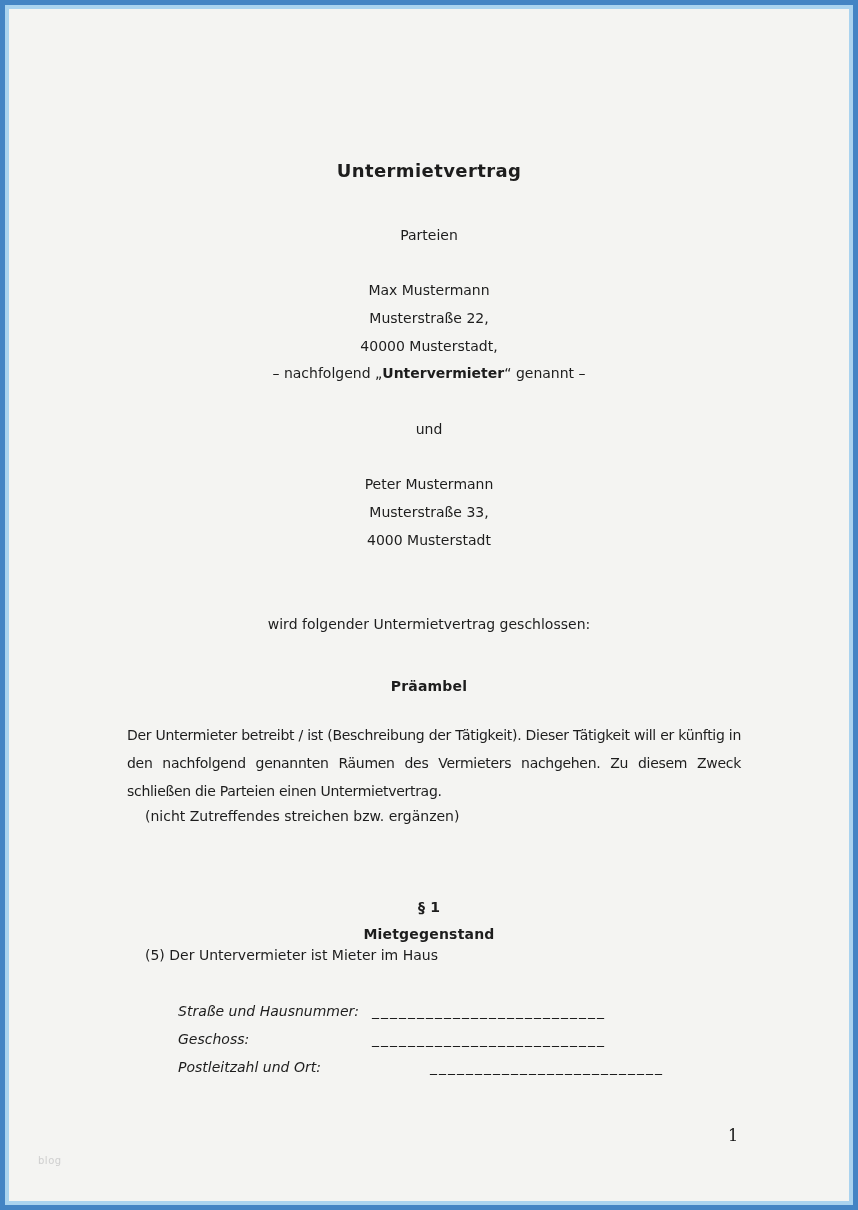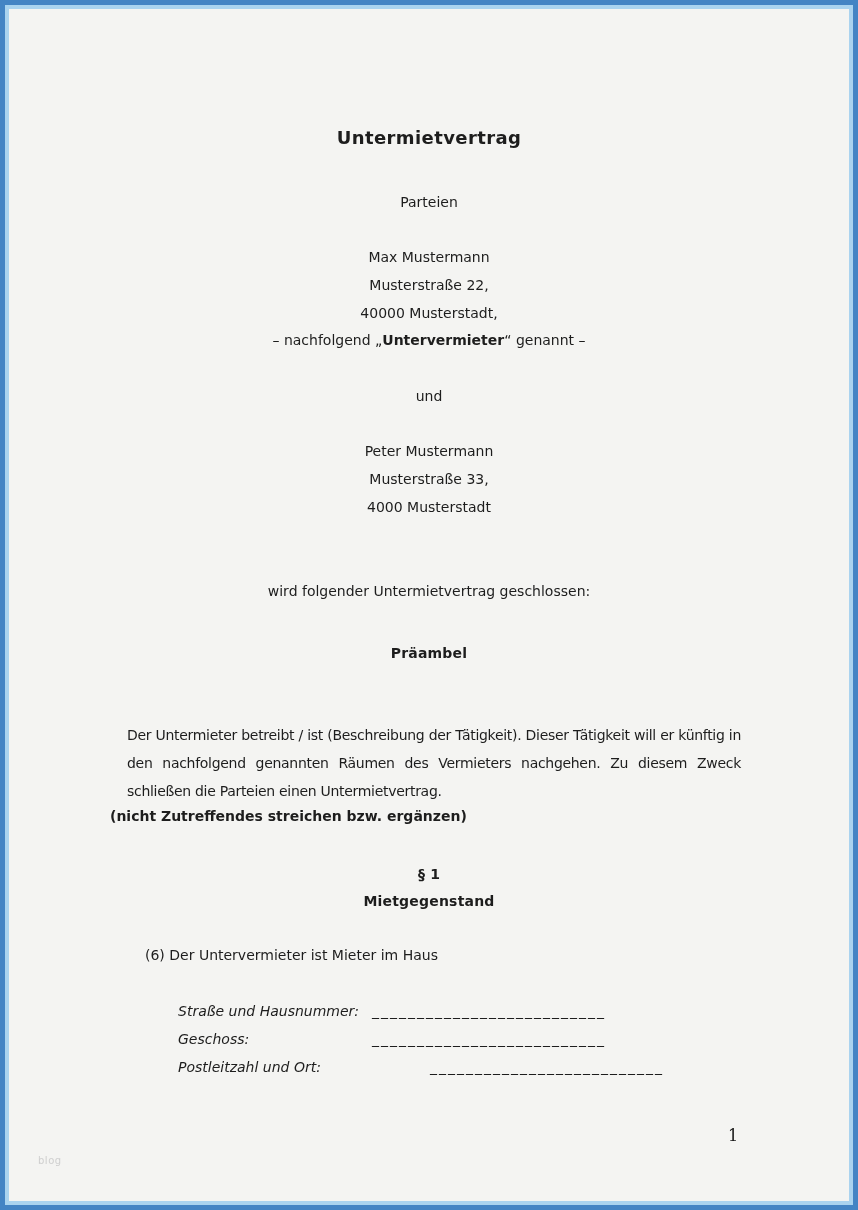--- a/index.html
+++ b/index.html
@@ -18,20 +18,21 @@
     font-size: 14px;
     color: #1d1d1d;
     overflow: hidden;
   }
   .line {
     position: absolute;
     left: 0;
     width: 858px;
     line-height: 20px;
     white-space: nowrap;
+    margin-top: 33px;
   }
   .center { text-align: center; }
   .b { font-weight: bold; }
   .title {
     text-align: center;
     font-size: 18px;
     font-weight: bold;
     letter-spacing: 0.4px;
   }
   .heading {
@@ -45,24 +46,23 @@
     top: 694px;
     width: 614px;
     line-height: 28px;
     letter-spacing: -0.3px;
     text-align: justify;
     white-space: normal;
     margin-top: 27px;
   }
   .left-line {
     position: absolute;
-    left: 110px;
+    left: 145px;
     line-height: 20px;
     white-space: nowrap;
-    font-weight: bold;
   }
   .clause {
     position: absolute;
     left: 145px;
     line-height: 20px;
     white-space: nowrap;
   }
   .row {
     position: absolute;
     left: 178px;
@@ -119,21 +119,21 @@
 
   <div class="line heading" style="top:643px">Präambel</div>
 
   <div class="para">Der Untermieter betreibt / ist (Beschreibung der Tätigkeit). Dieser Tätigkeit will er künftig in den nachfolgend genannten Räumen des Vermieters nachgehen. Zu diesem Zweck schließen die Parteien einen Untermietvertrag.</div>
 
   <div class="left-line" style="top:806px">(nicht Zutreffendes streichen bzw. ergänzen)</div>
 
   <div class="line heading" style="top:864px">§ 1</div>
   <div class="line heading" style="top:891px">Mietgegenstand</div>
 
-  <div class="clause" style="top:945px">(6) Der Untervermieter ist Mieter im Haus</div>
+  <div class="clause" style="top:945px">(5) Der Untervermieter ist Mieter im Haus</div>
 
   <div class="row" style="top:1001px">
     <span class="flabel">Straße und Hausnummer:</span>
     <span class="blank" style="left:194px">__________________________</span>
   </div>
   <div class="row" style="top:1029px">
     <span class="flabel">Geschoss:</span>
     <span class="blank" style="left:194px">__________________________</span>
   </div>
   <div class="row" style="top:1057px">

